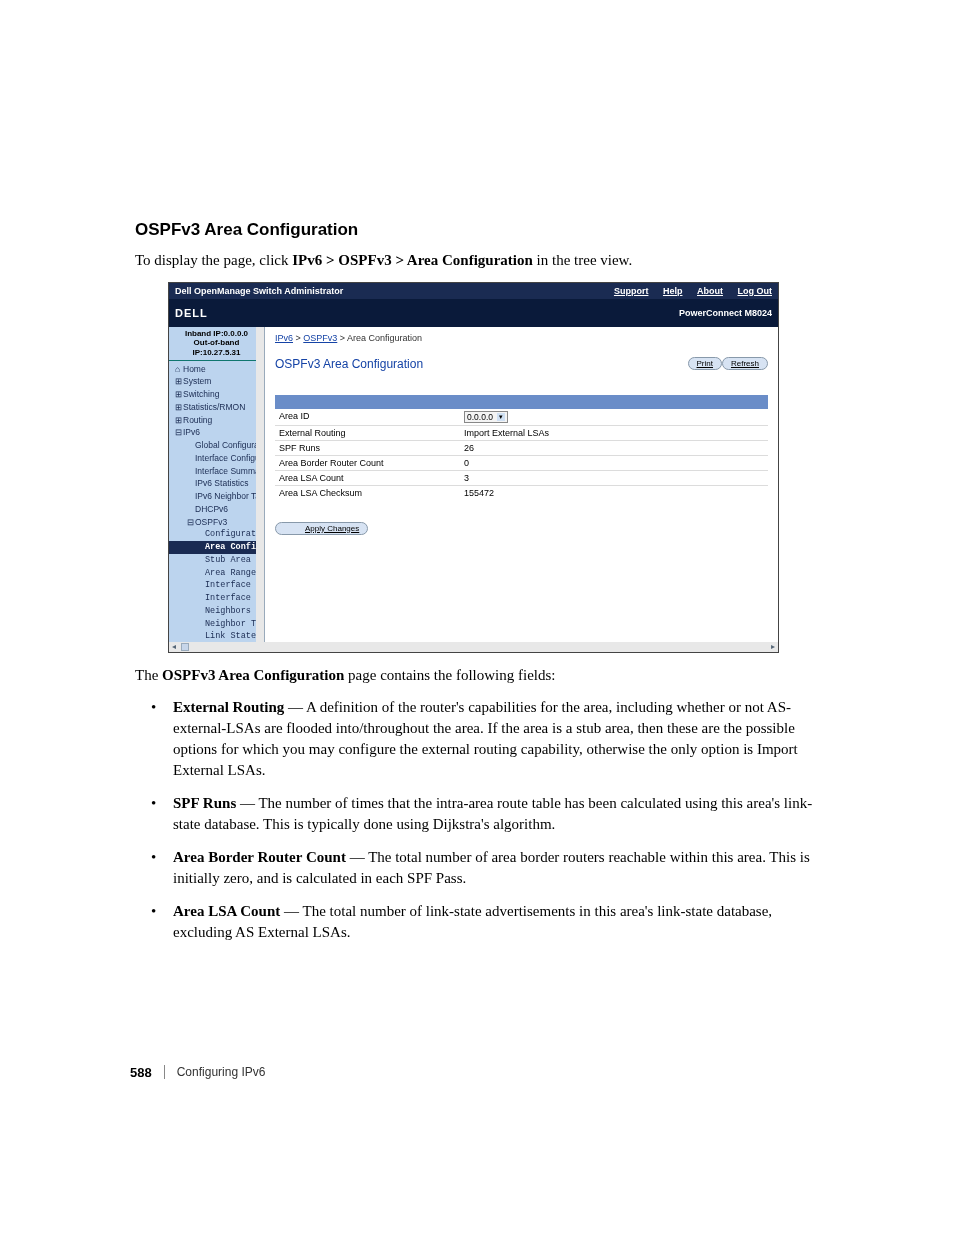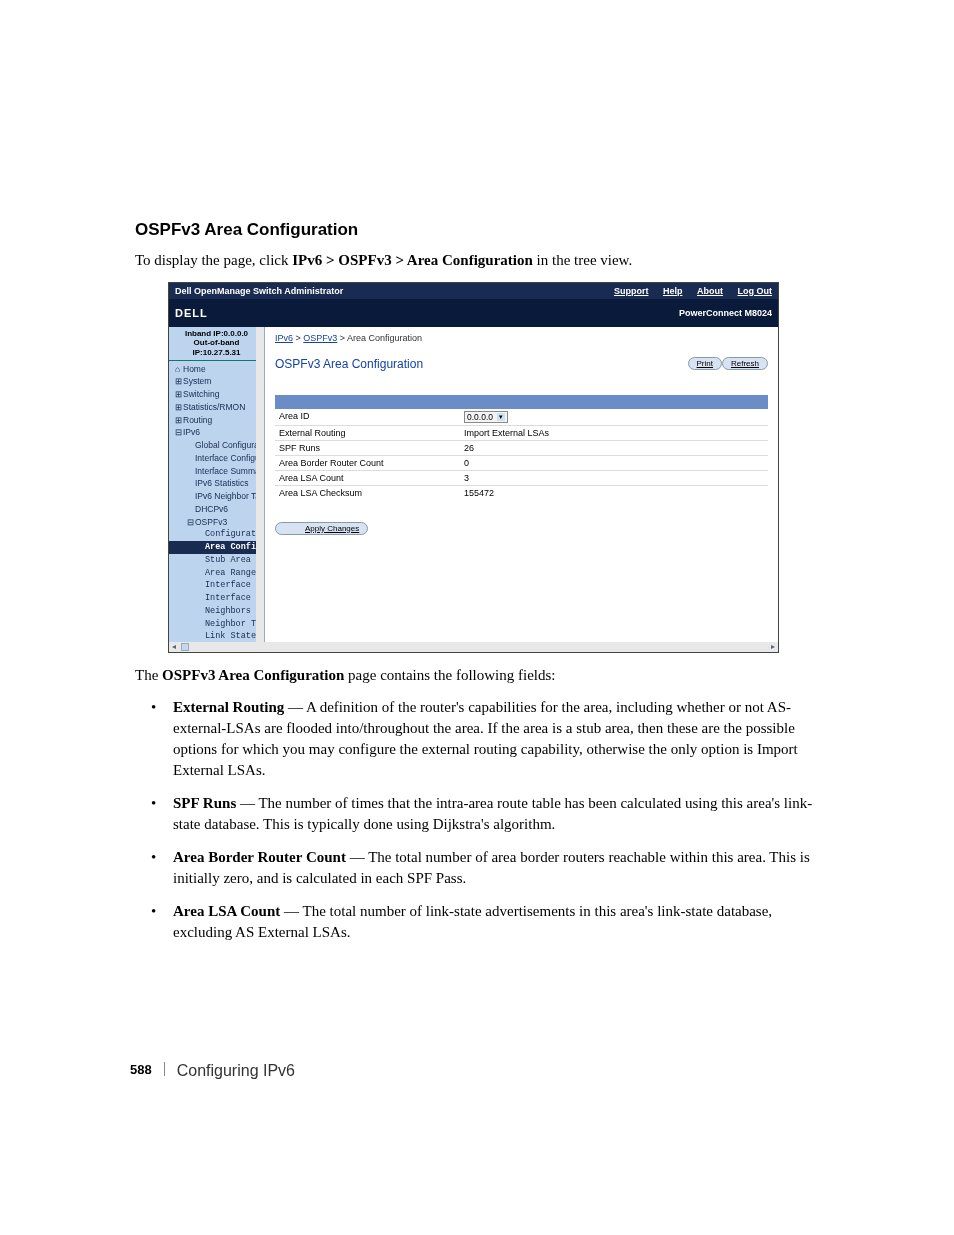--- a/index.html
+++ b/index.html
@@ -236,21 +236,21 @@
     position: absolute;
     bottom: 155px;
     left: 130px;
     display: flex;
     align-items: flex-start;
     font-family: Arial, Helvetica, sans-serif;
     font-size: 12px;
   }
   .footer .pgnum { font-weight: bold; font-size: 13px; margin-right: 12px; }
   .footer .divider { border-left: 1px solid #888; height: 14px; margin-right: 12px; }
-  .footer .chapter { color: #333; font-size: 16px; }
+  .footer .chapter { color: #333; font-size: 12px; }
 </style>
 </head>
 <body>
 
 <div class="page">
   <h2 class="main-heading">OSPFv3 Area Configuration</h2>
 
   <p class="body-text">
     <span>To display the page, click </span><b>IPv6 &gt; OSPFv3 &gt; Area Configuration</b><span> in the tree view.</span>
   </p>

